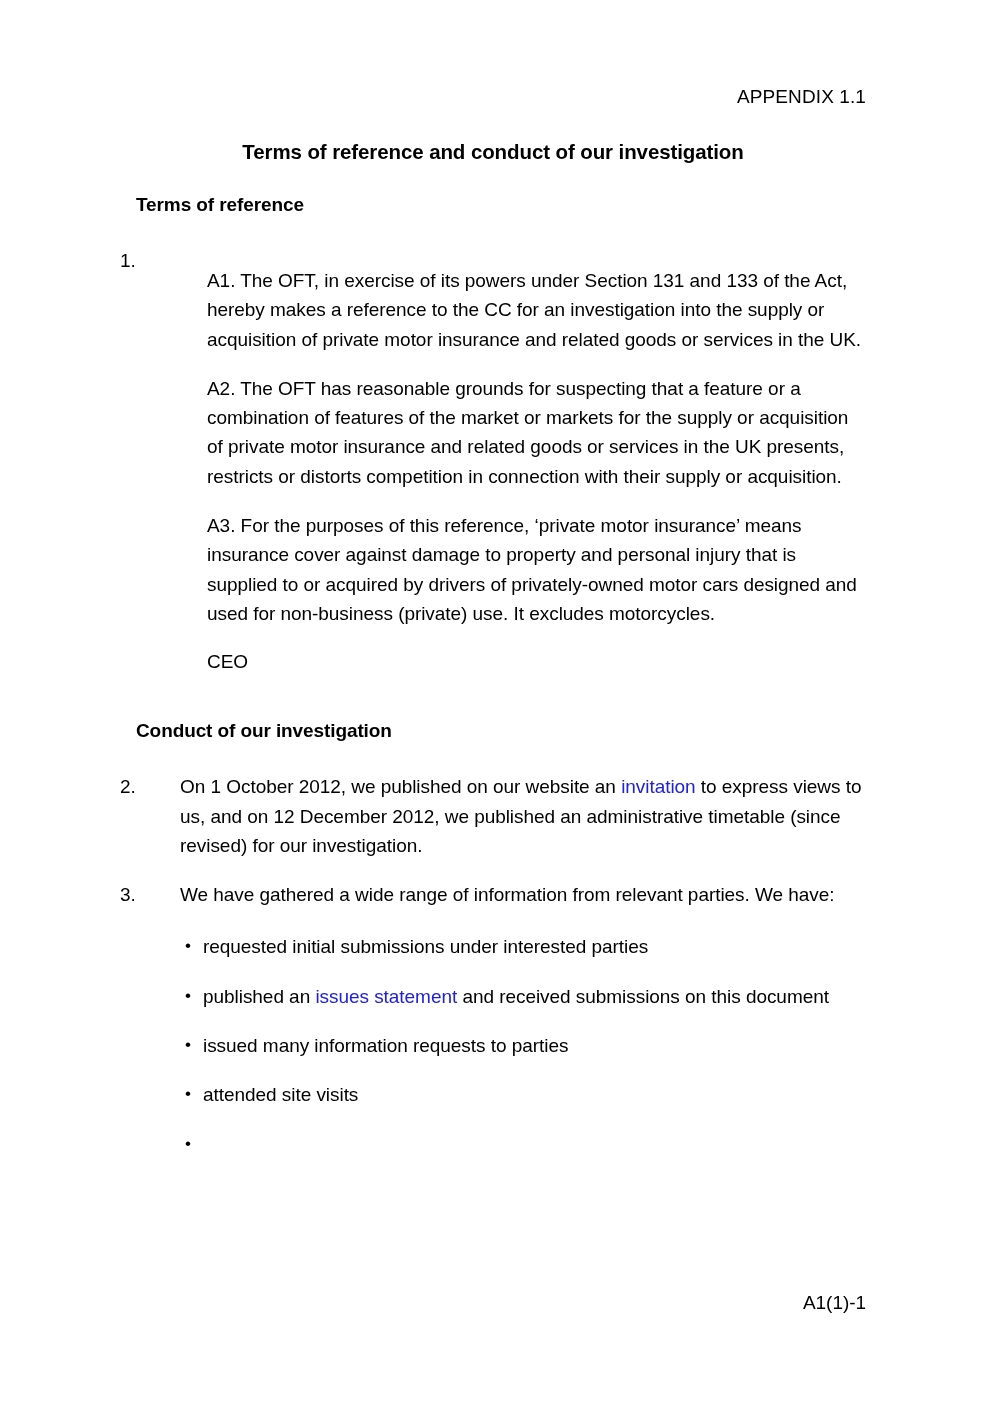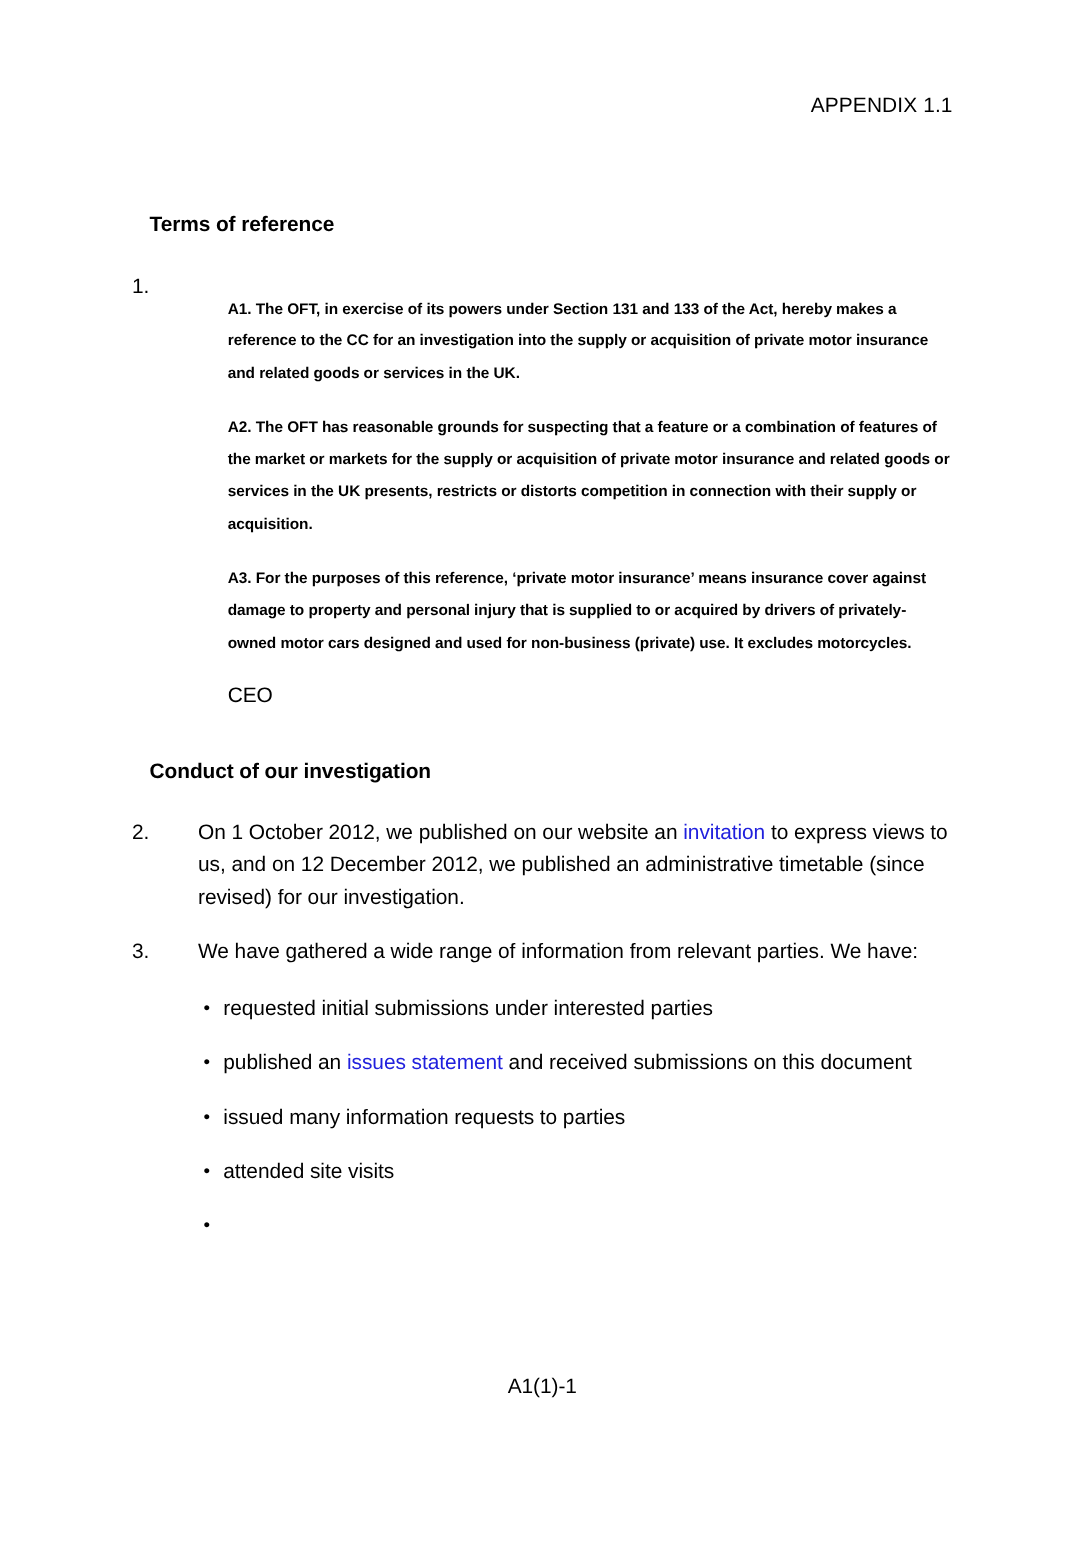--- a/index.html
+++ b/index.html
@@ -85,24 +85,23 @@
     position: absolute;
     left: 0;
     top: 0;
     width: 48px;
     text-align: left;
   }
 
   
   .quote-para {
     margin-left: 87px;
-    font-size: 14px;
-    line-height: 29.3px;
-    letter-spacing: -0.05px;
-    font-weight: bold;
+    font-size: 19px;
+    line-height: 29.3px;
+    letter-spacing: -0.05px;
   }
 
   .signature {
     margin-left: 87px;
     font-size: 19px;
     line-height: 28px;
     letter-spacing: -0.05px;
   }
 
   
@@ -122,36 +121,37 @@
   }
 
   a.doclink, .doclink {
     color: #2020dd;
     text-decoration: none;
   }
 
   
   .footer {
     position: absolute;
-    top: 1248px;
-    left: 120px;
-    width: 746px;
-    text-align: center;
+    top: 1290px;
+    left: 120px;
+    width: 746px;
+    text-align: right;
     font-size: 19px;
     line-height: 26px;
     letter-spacing: -0.05px;
   }
 </style>
 </head>
 <body>
 
 <div class="page">
 
   <div class="running-head">APPENDIX 1.1</div>
 
+  <div class="doc-title">Terms of reference and conduct of our investigation</div>
 
   <div class="body">
 
     <h2 class="section-heading">Terms of reference</h2>
 
     <div class="gap-after-heading"></div>
 
     <div class="num-para">
       <span class="num">1.</span>
     </div>

